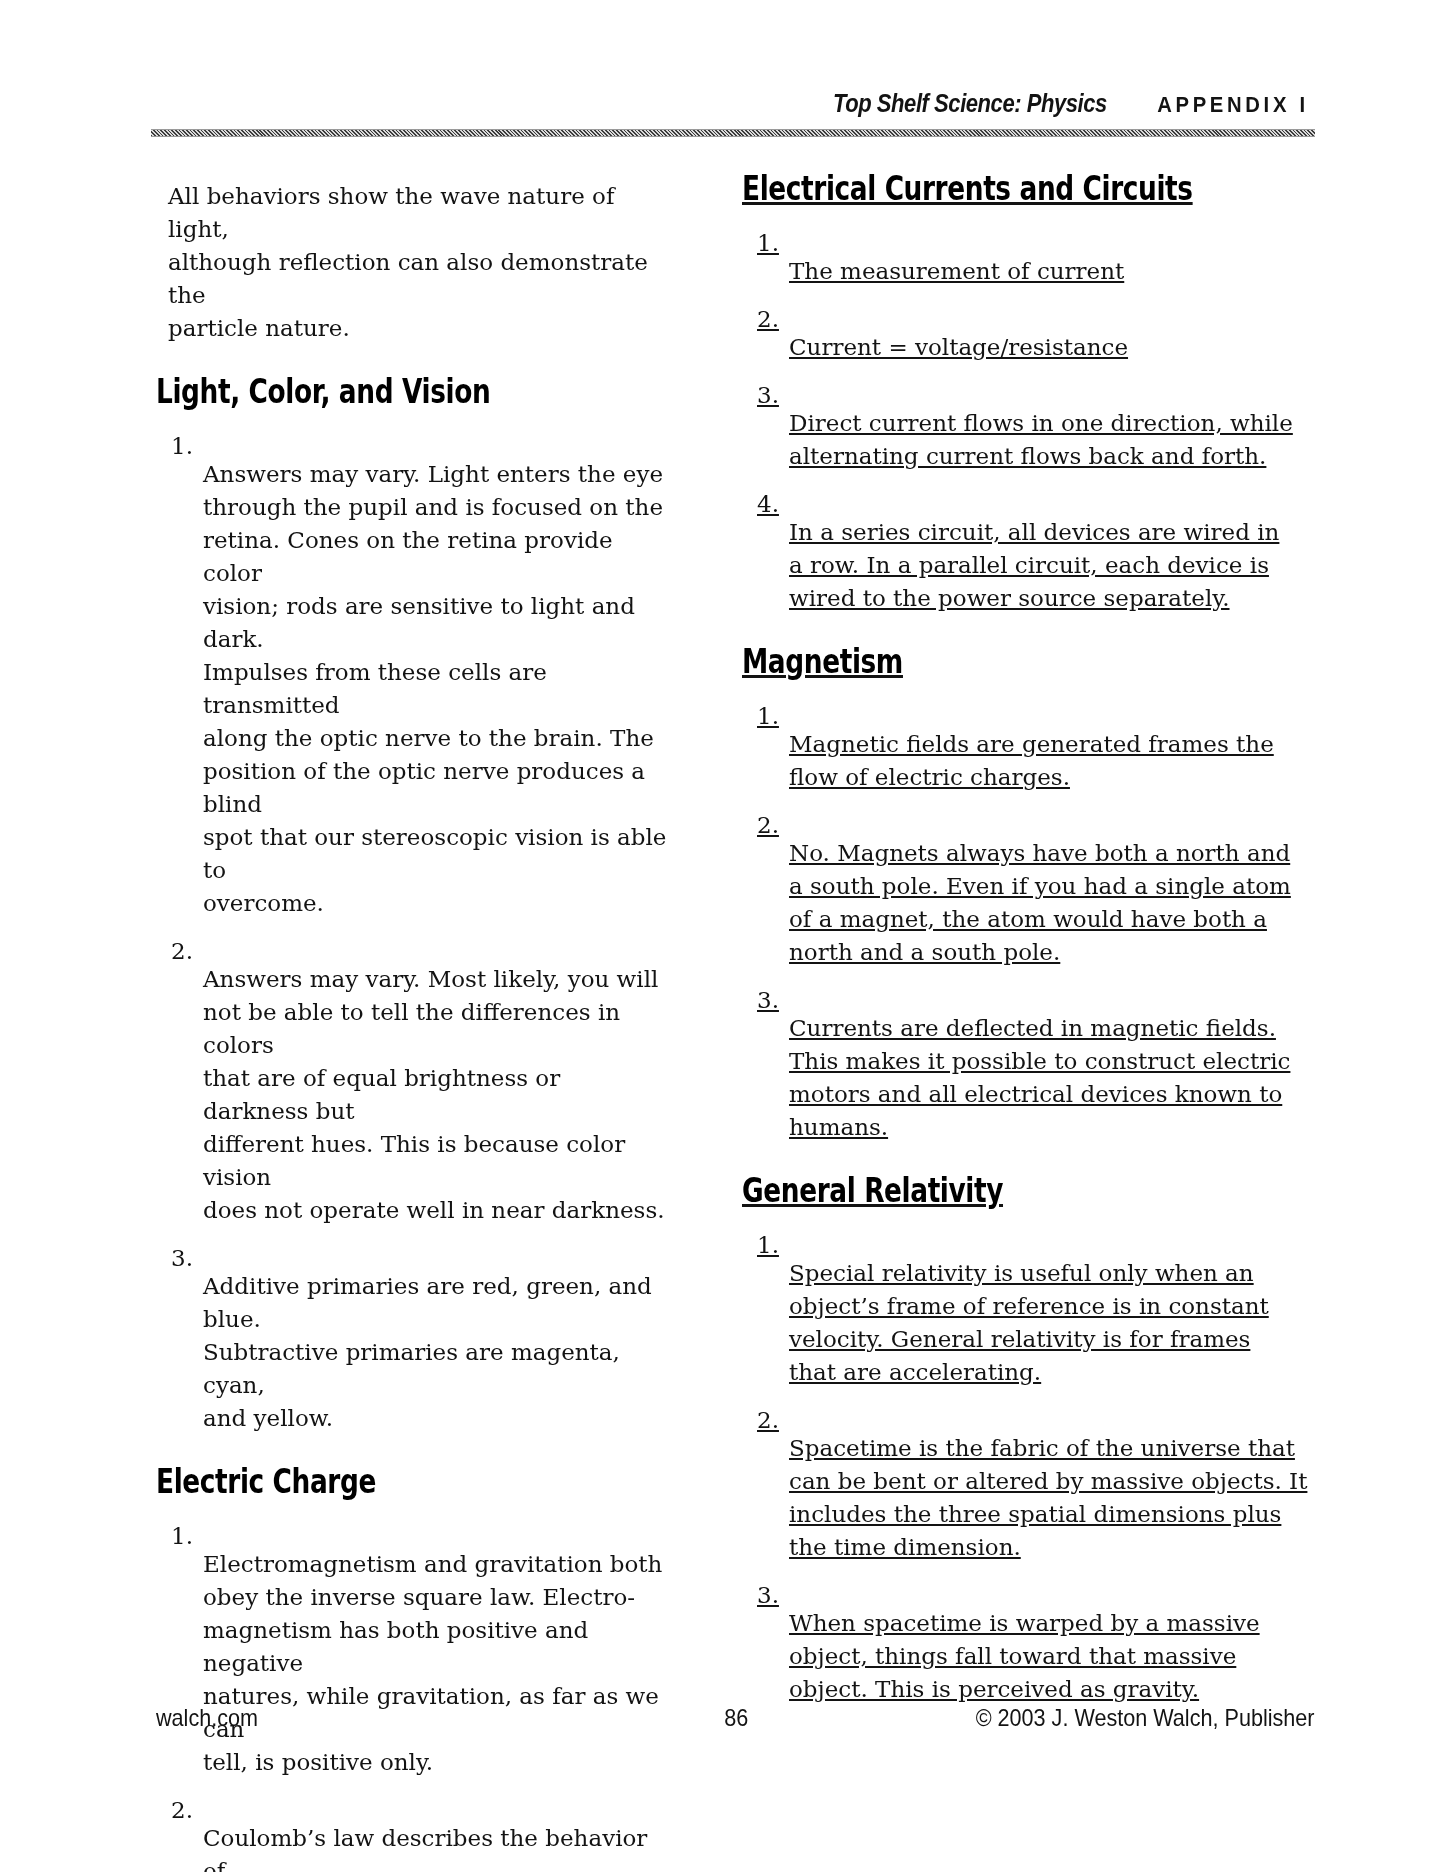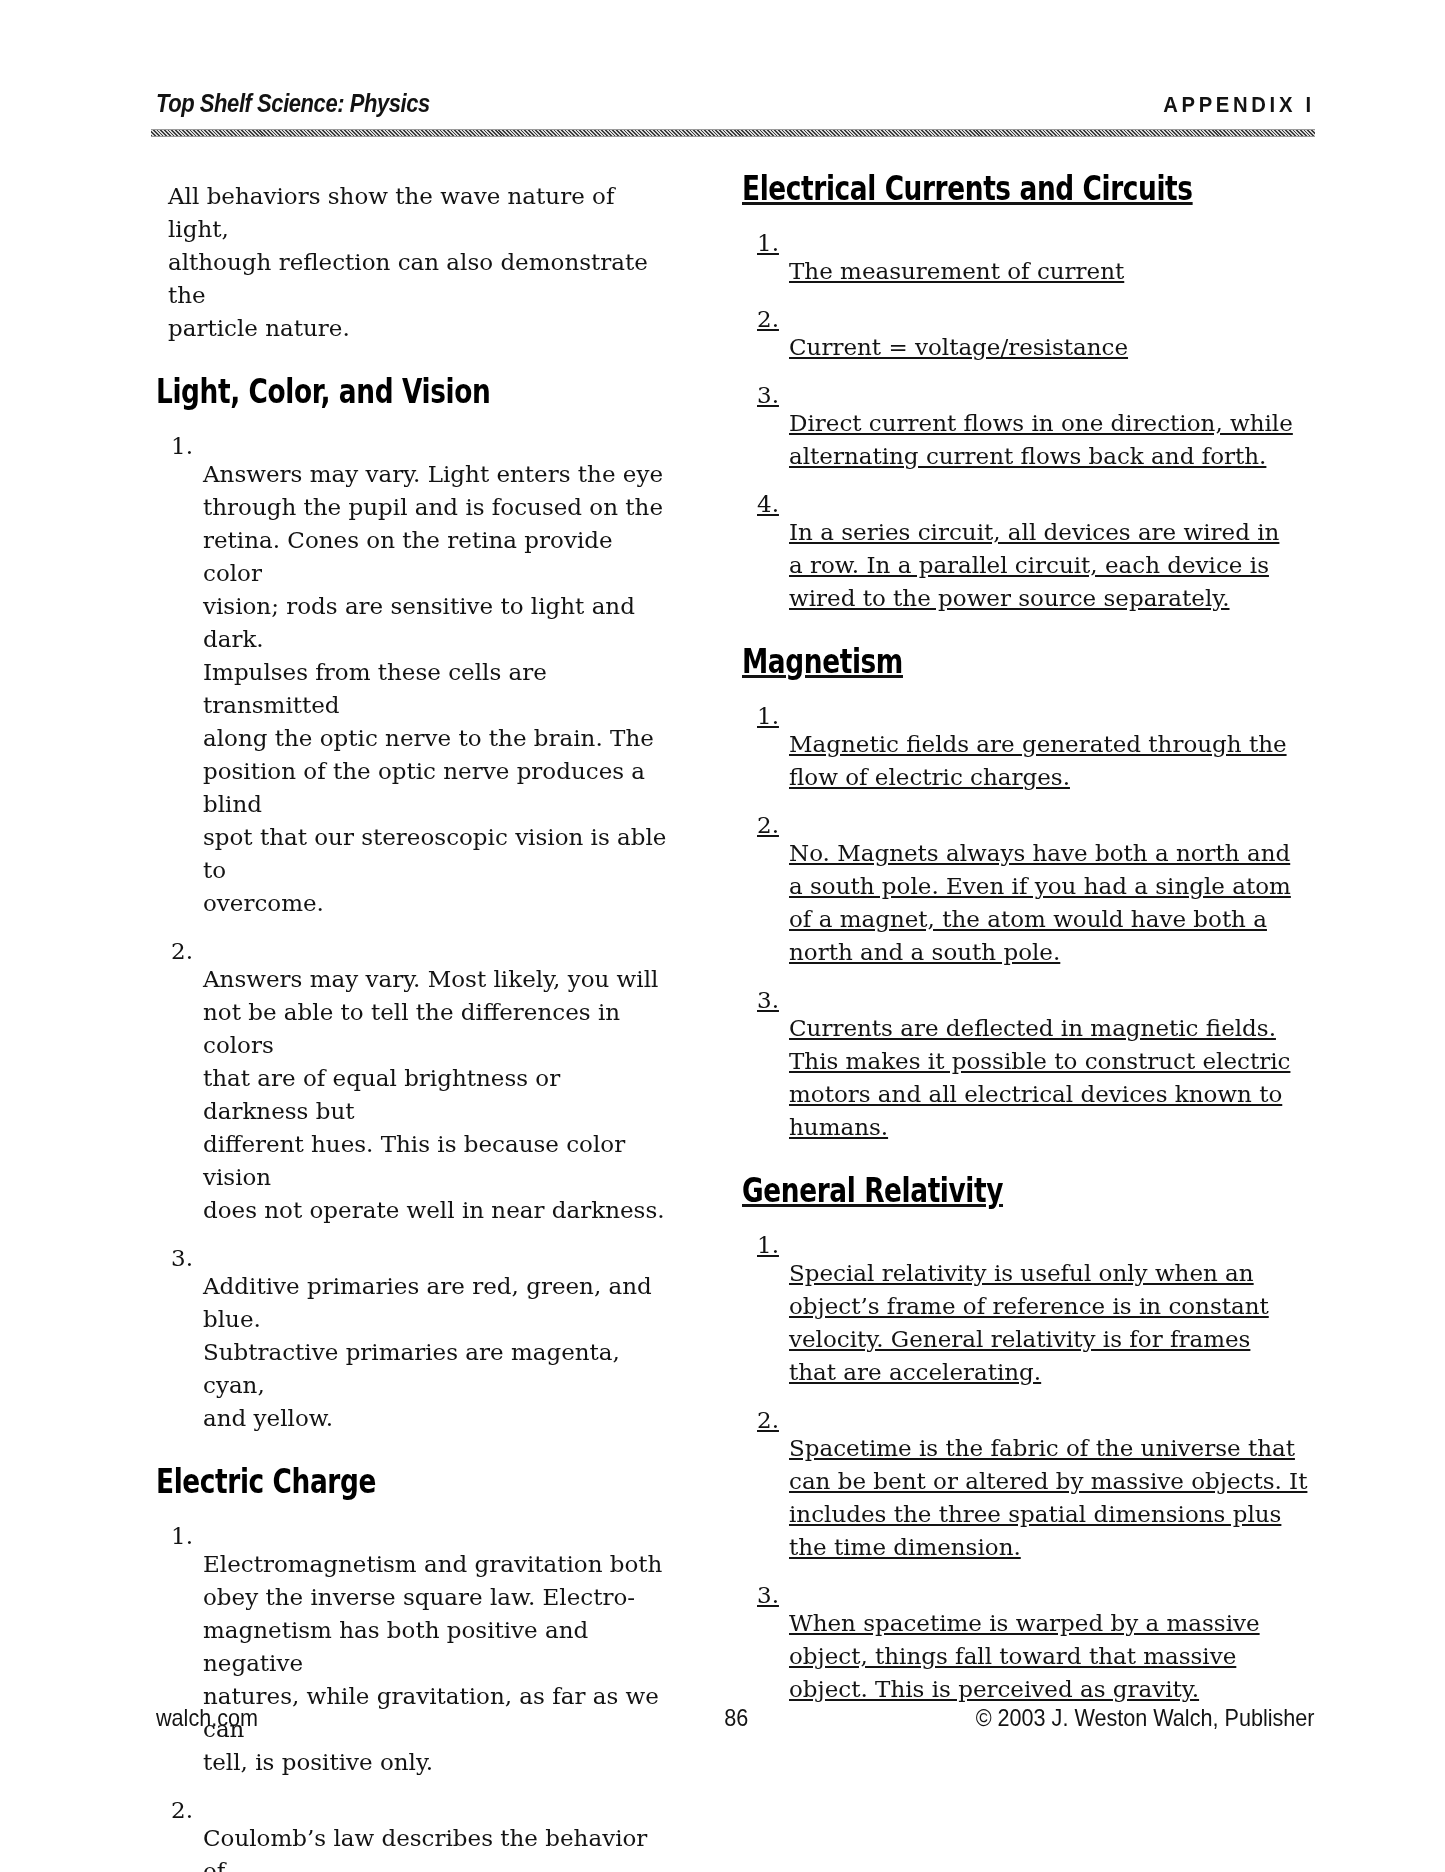--- a/index.html
+++ b/index.html
@@ -14,27 +14,26 @@
     background: #ffffff;
     color: #131313;
     font-family: "DejaVu Serif", serif;
     overflow: hidden;
   }
 
   
   .page-header {
     position: absolute;
     left: 156px;
-    right: 130px;
+    right: 136px;
     top: 80px;
     height: 38px;
     display: flex;
-    justify-content: space-between;
+    justify-content: flex-end;
     align-items: flex-end;
-    gap: 47px;
   }
   .book-title {
     font-family: "Liberation Sans", sans-serif;
     font-style: italic;
     font-weight: bold;
     font-size: 25px;
     letter-spacing: -0.5px;
     transform: scaleX(0.88);
     transform-origin: left bottom;
     display: inline-block;
@@ -259,21 +258,21 @@
           </li>
         </ol>
     </section>
 
     <section class="doc-section">
       <h2 class="section-heading">Magnetism</h2>
       <ol class="answer-list">
 
           <li class="answer-item">
             <span class="num">1.</span>
-            <span class="text body-text">Magnetic fields are generated through the
+            <span class="text body-text">Magnetic fields are generated frames the
 flow of electric charges.</span>
           </li>
 
           <li class="answer-item">
             <span class="num">2.</span>
             <span class="text body-text">No. Magnets always have both a north and
 a south pole. Even if you had a single atom
 of a magnet, the atom would have both a
 north and a south pole.</span>
           </li>

